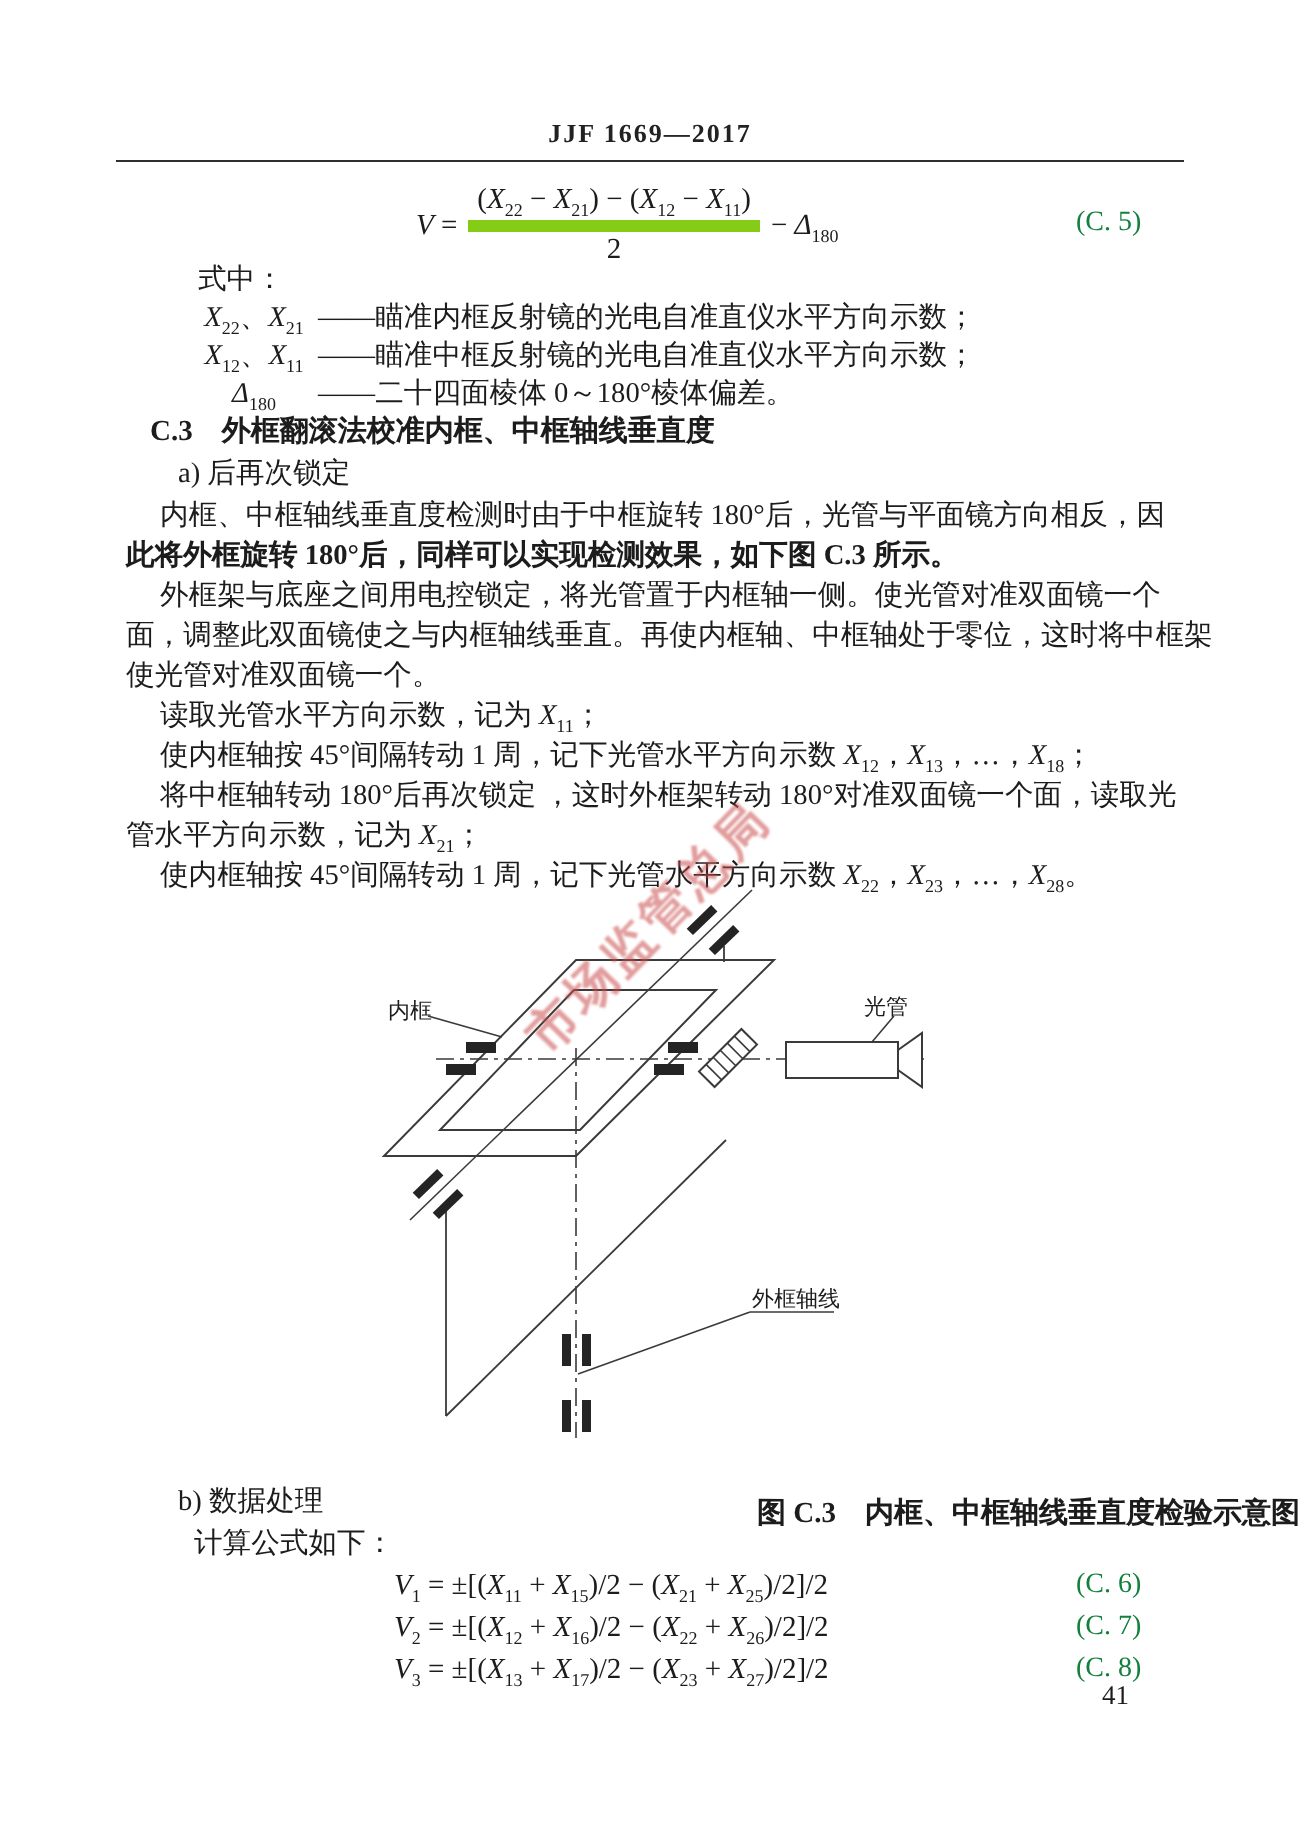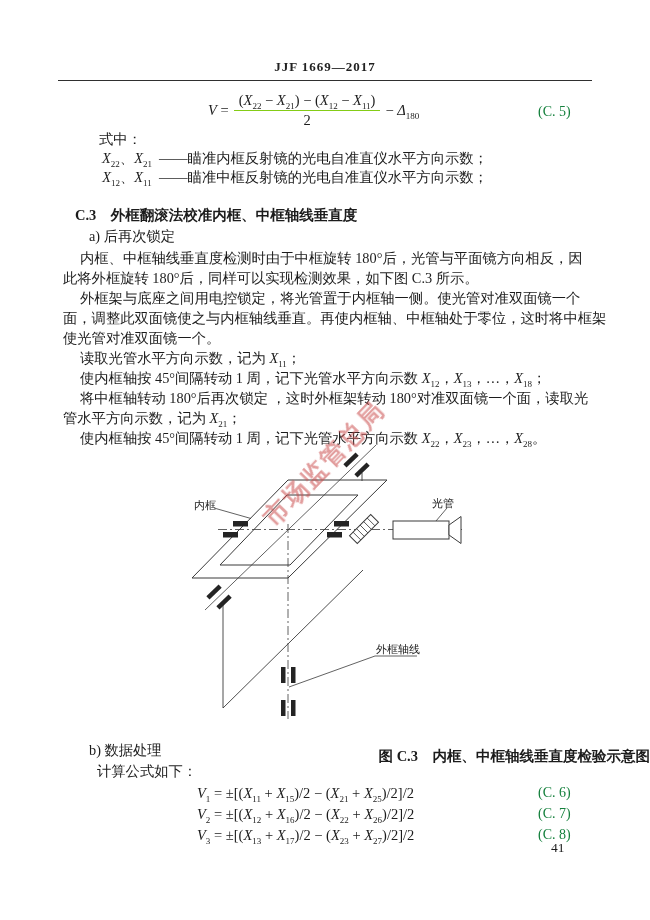--- a/index.html
+++ b/index.html
@@ -11,35 +11,35 @@
   }
   .abs{position:absolute;white-space:nowrap;}
   
   .std-code{top:59px;left:0;width:100%;text-align:center;font-size:13px;font-weight:bold;letter-spacing:1px;color:#222;}
   .head-rule{top:80px;left:58px;width:534px;height:0;border-top:1.6px solid #2f2f2f;}
   
   .f5{top:92px;left:208px;display:flex;align-items:center;font-size:14.5px;}
   .f5 i, .formula i, .term i, .bodyline i {font-style:italic;}
   sub{font-size:9px;line-height:0;}
   .frac{display:inline-flex;flex-direction:column;align-items:center;margin:0 5px;}
-  .frac .num{padding:0 5px 1px 5px;border-bottom:1px solid #84cc16;}
+  .frac .num{padding:0 5px 1px 5px;border-bottom:6px solid #84cc16;}
   .frac .den{padding-top:1px;}
   .eqno{font-size:14px;color:#15803d;}
   .eq5{top:104px;left:538px;}
   
   .where-intro{top:130px;left:99px;font-size:14.3px;}
   .term{font-size:14.3px;left:95px;text-align:center;}
   .t0{top:149px;} .t1{top:168px;} .t2{top:187px;}
   .term .sym{display:inline-block;min-width:64px;}
   
   .c3-head{top:206px;left:75px;font-size:14.5px;font-weight:bold;}
   .sub-a{top:227px;left:89px;font-size:14.3px;}
   .bodyline{left:63px;font-size:14.3px;line-height:20px;height:20px;}
   .ind{padding-left:17px;}
-  .p0{top:248px;} .p1{top:268px;} .p2{top:288px;} .p3{top:308px;} .p4{top:328px;}
+  .p0{top:248px;} .p1{top:268px;font-weight:bold;} .p2{top:288px;} .p3{top:308px;} .p4{top:328px;}
   .p5{top:348px;} .p6{top:368px;} .p7{top:388px;} .p8{top:408px;} .p9{top:428px;}
   
   .fig{top:440px;left:0;width:650px;height:305px;}
   .fig-caption{top:747px;left:0;width:100%;text-align:right;font-size:14.5px;font-weight:bold;}
   
   .sub-b{top:741px;left:89px;font-size:14.3px;}
   .calc-intro{top:762px;left:97px;font-size:14.3px;}
   .formula{left:197px;font-size:14.5px;}
   .f6{top:785px;} .f7{top:806px;} .f8{top:827px;}
   .e6{top:785px;left:538px;} .e7{top:806px;left:538px;} .e8{top:827px;left:538px;}
@@ -70,20 +70,23 @@
     <span>− <i>Δ</i><sub>180</sub></span>
   </div>
   <div class="abs eqno eq5">(C. 5)</div>
 
   <div class="abs where-intro">式中：</div>
   <div class="abs term t0">
     <span class="sym"><i>X</i><sub>22</sub>、<i>X</i><sub>21</sub></span><span>——</span><span>瞄准内框反射镜的光电自准直仪水平方向示数；</span>
   </div>
   <div class="abs term t1">
     <span class="sym"><i>X</i><sub>12</sub>、<i>X</i><sub>11</sub></span><span>——</span><span>瞄准中框反射镜的光电自准直仪水平方向示数；</span>
+  </div>
+  <div class="abs term t2">
+    <span class="sym"><i>Δ</i><sub>180</sub></span><span>——</span><span>二十四面棱体 0～180°棱体偏差。</span>
   </div>
 
   <div class="abs c3-head">C.3　外框翻滚法校准内框、中框轴线垂直度</div>
   <div class="abs sub-a">a) 后再次锁定</div>
 
   <div class="abs bodyline ind p0">内框、中框轴线垂直度检测时由于中框旋转 180°后，光管与平面镜方向相反，因</div>
   <div class="abs bodyline p1">此将外框旋转 180°后，同样可以实现检测效果，如下图 C.3 所示。</div>
   <div class="abs bodyline p3">面，调整此双面镜使之与内框轴线垂直。再使内框轴、中框轴处于零位，这时将中框架</div>
   <div class="abs bodyline ind p2">外框架与底座之间用电控锁定，将光管置于内框轴一侧。使光管对准双面镜一个</div>
   <div class="abs bodyline p4">使光管对准双面镜一个。</div>

